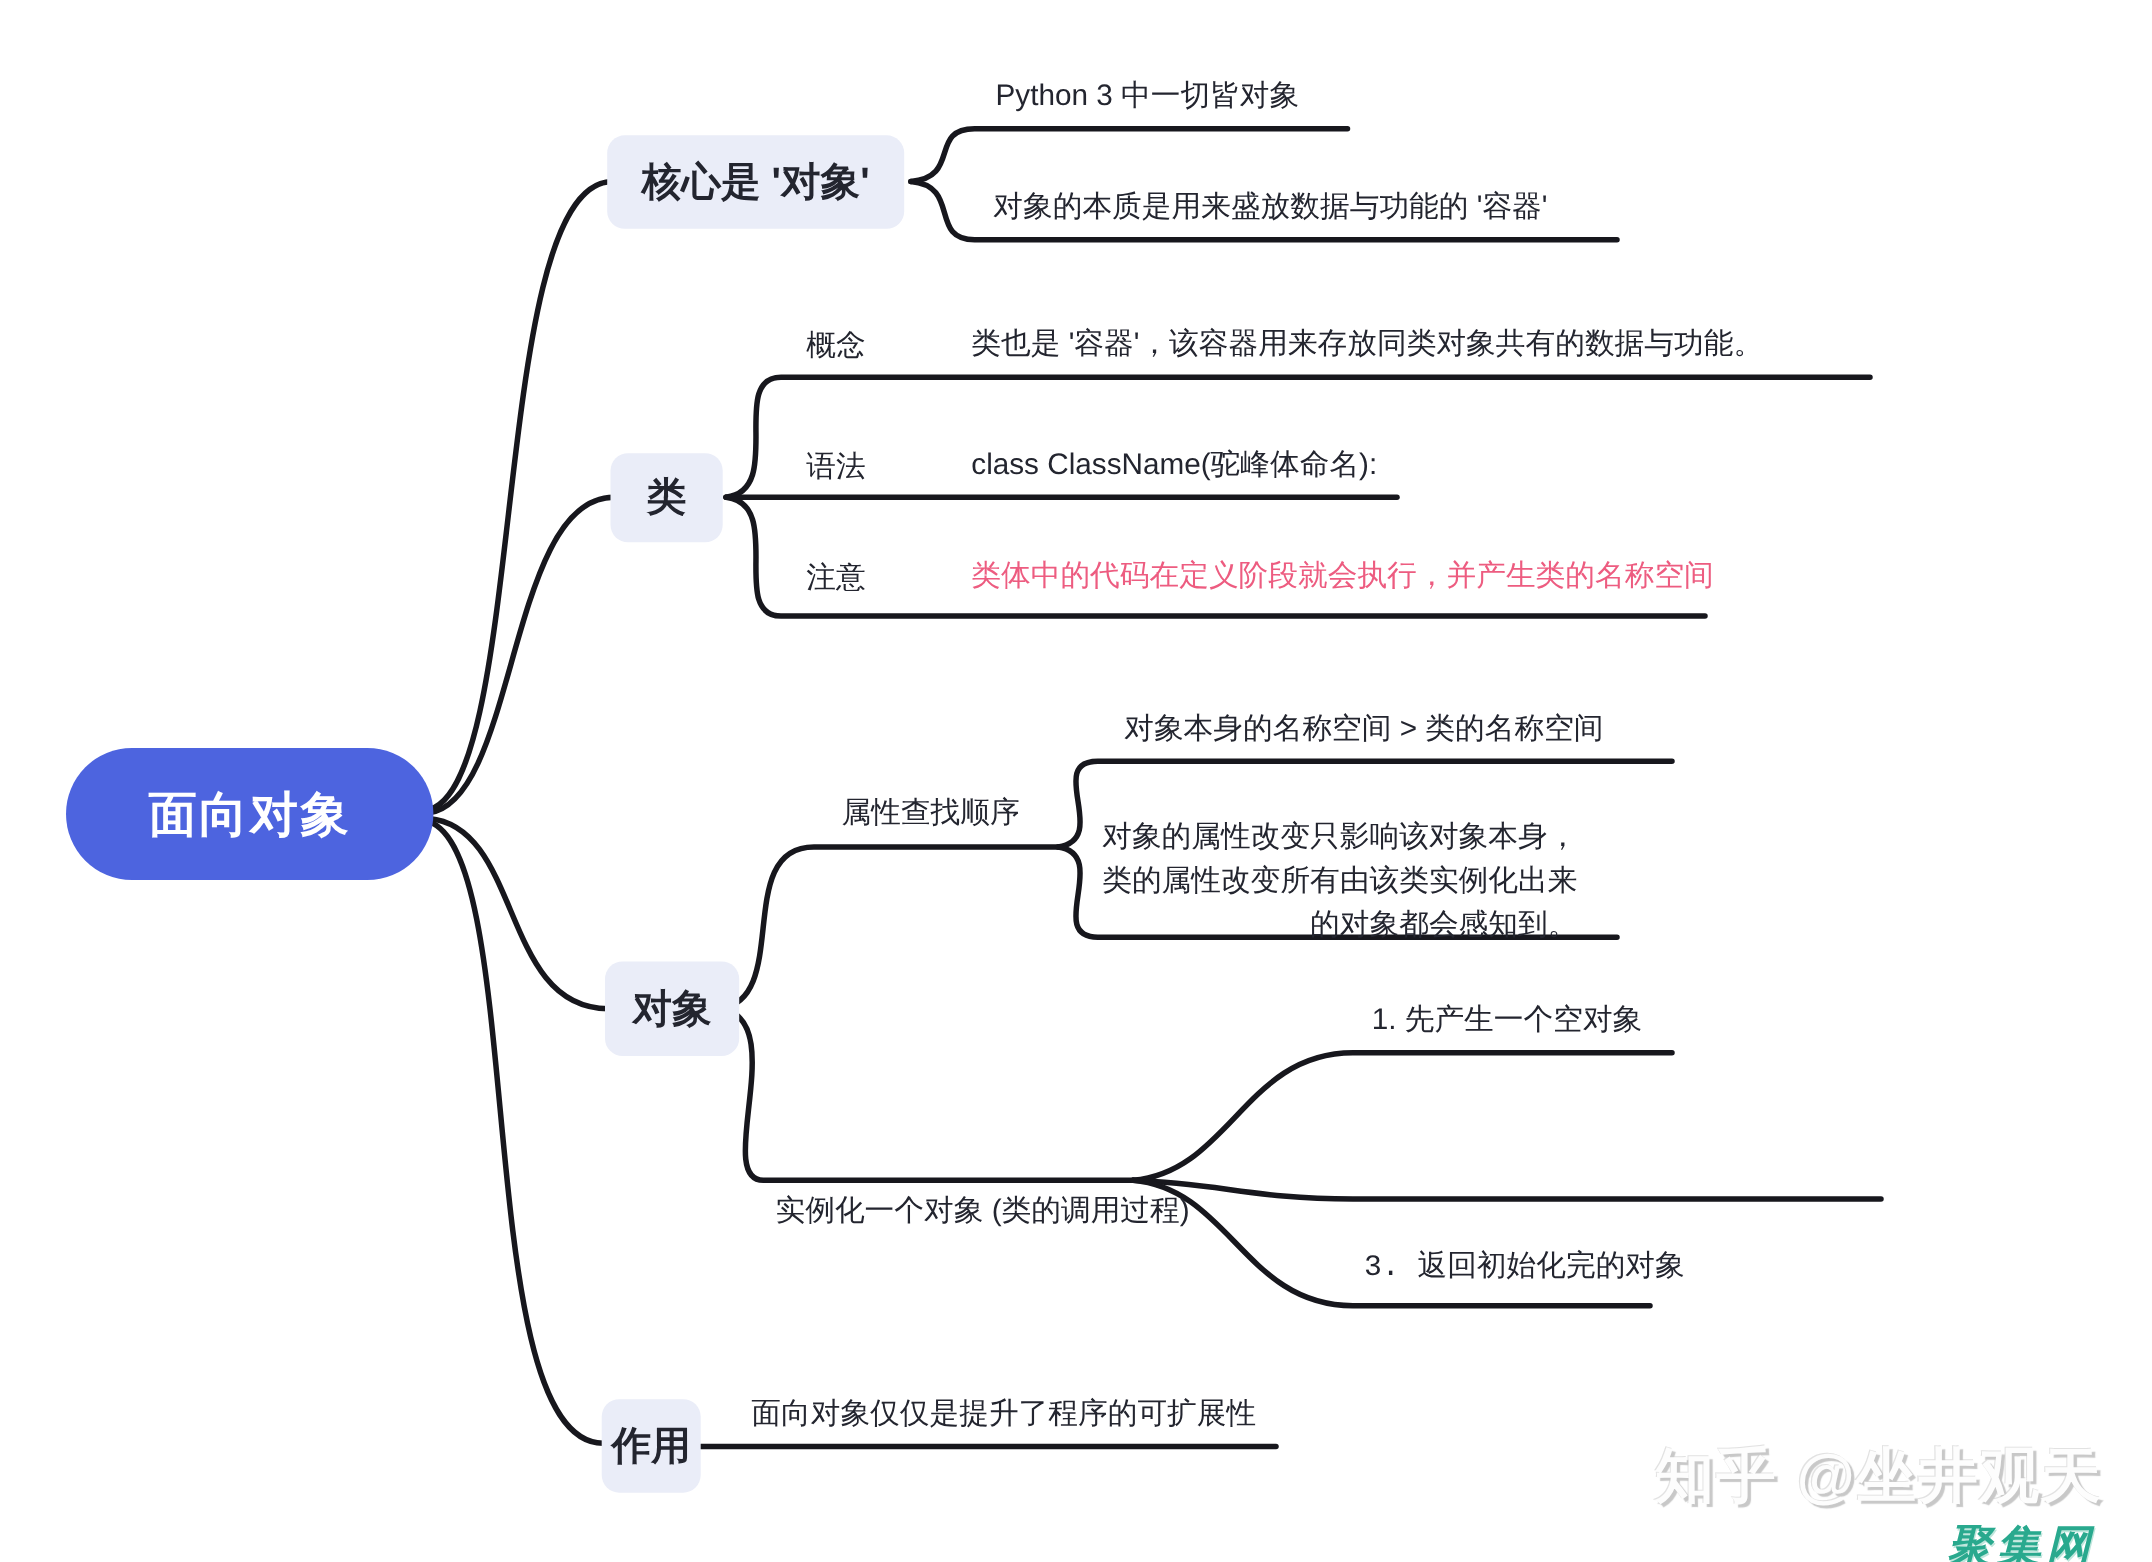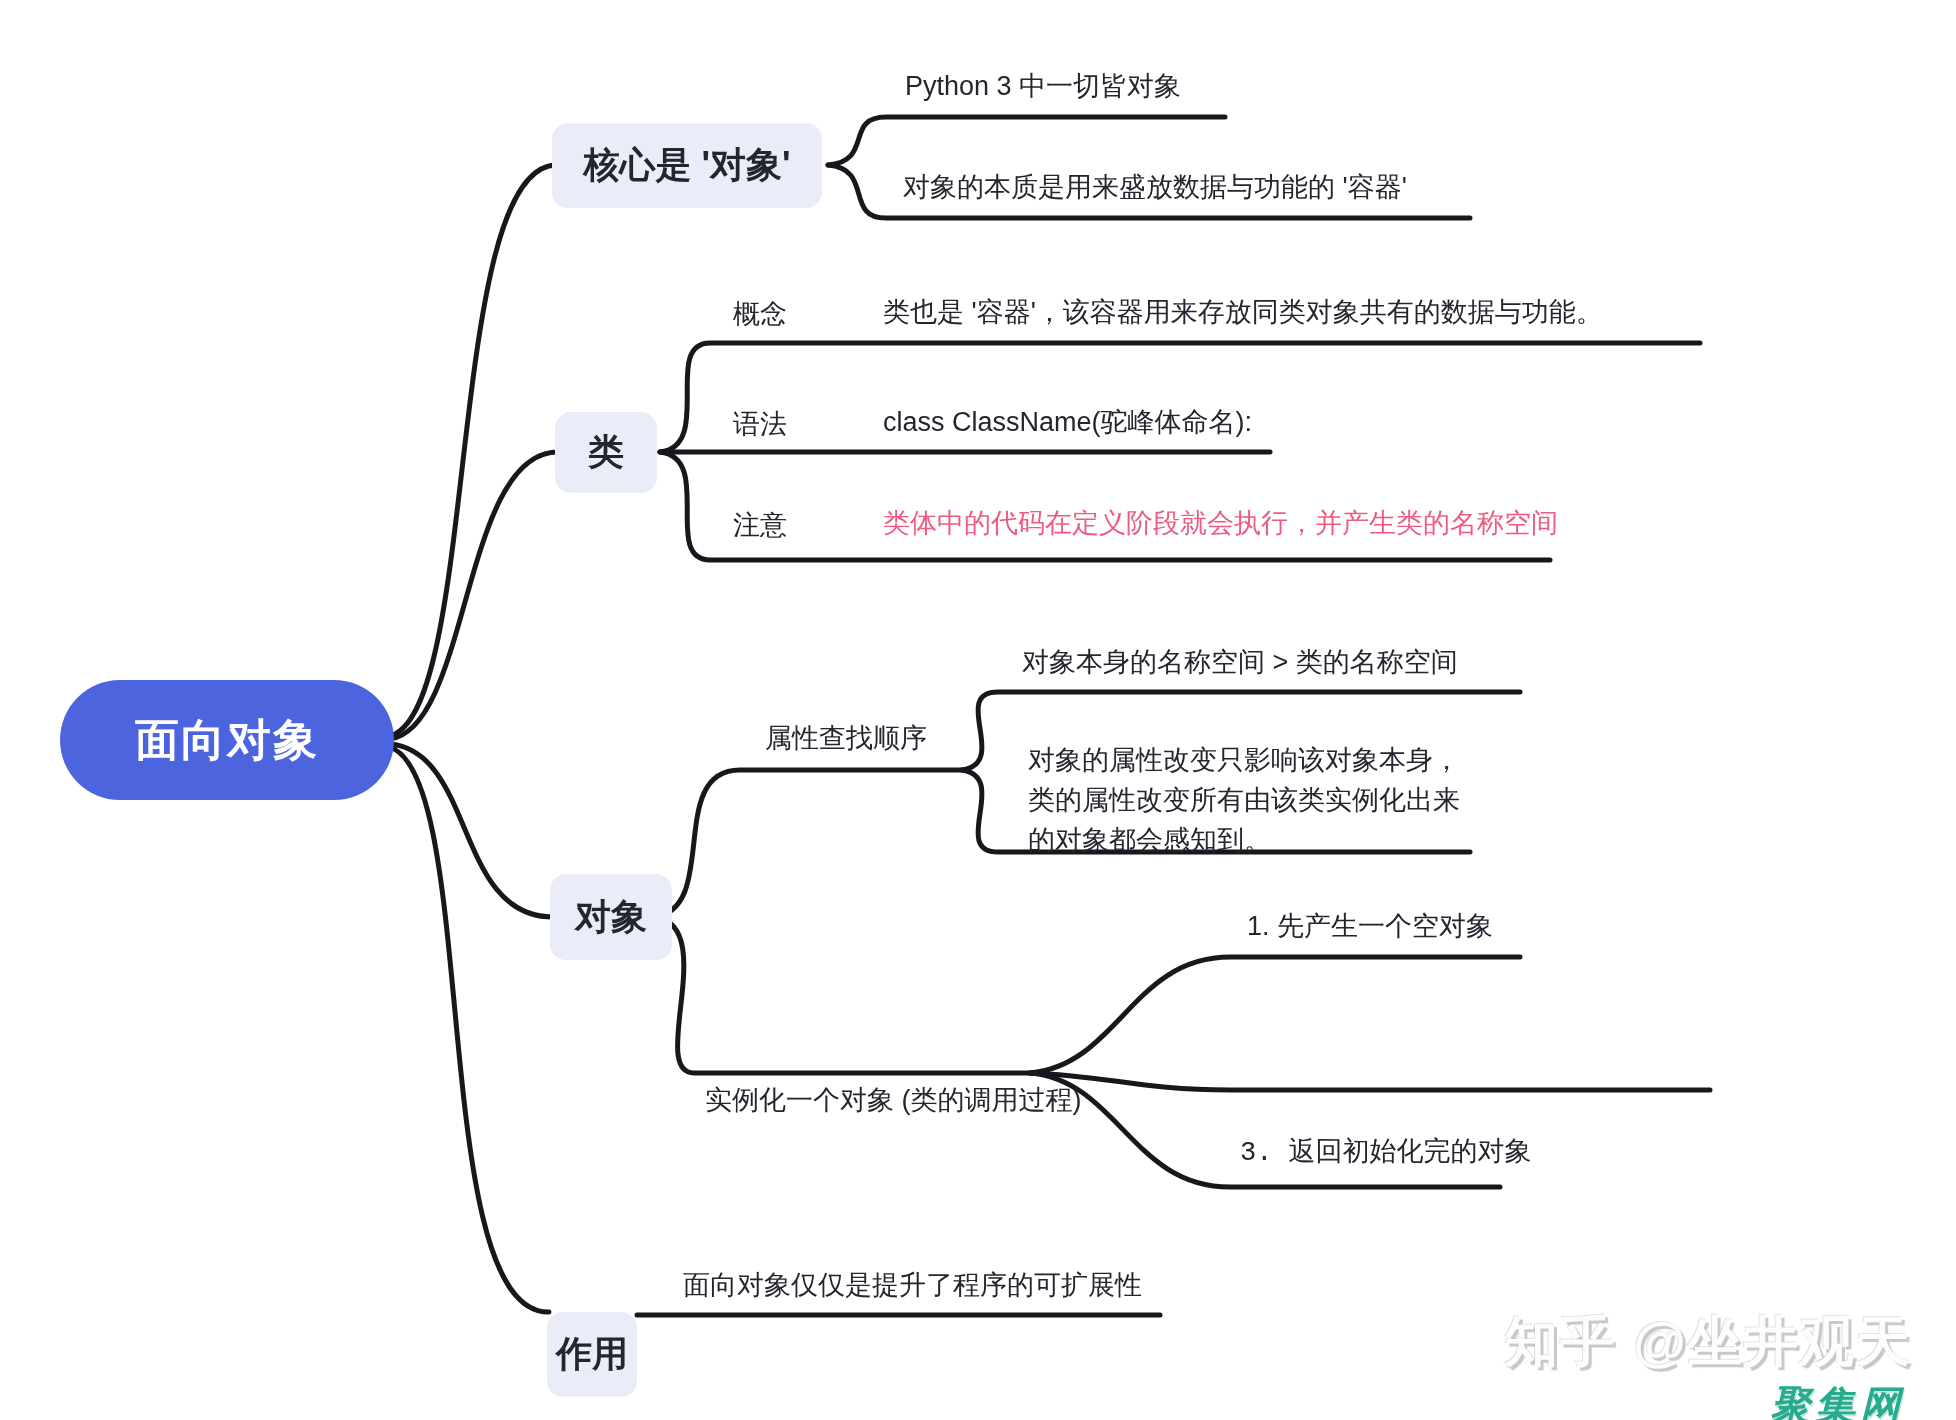--- a/index.html
+++ b/index.html
@@ -96,27 +96,27 @@
   <div class="txt" style="left:883px;top:292px;">类也是 '容器'，该容器用来存放同类对象共有的数据与功能。</div>
   <div class="txt key" style="left:733px;top:404px;">语法</div>
   <div class="txt" style="left:883px;top:402px;">class ClassName(驼峰体命名):</div>
   <div class="txt key" style="left:733px;top:505px;">注意</div>
   <div class="txt note" style="left:883px;top:503px;">类体中的代码在定义阶段就会执行，并产生类的名称空间</div>
 
   <div class="node topic" style="left:550px;top:874px;width:122px;height:86px;">对象</div>
 
   <div class="txt" style="left:765px;top:718px;">属性查找顺序</div>
   <div class="txt" style="left:1022px;top:642px;">对象本身的名称空间 &gt; 类的名称空间</div>
-  <div class="txt para" style="left:1028px;top:740px;">对象的属性改变只影响该对象本身，
+  <div class="txt para" style="left:1002px;top:740px;text-align:right;">对象的属性改变只影响该对象本身，
 类的属性改变所有由该类实例化出来
 的对象都会感知到。</div>
 
   <div class="txt" style="left:705px;top:1080px;">实例化一个对象 (类的调用过程)</div>
   <div class="txt" style="left:1247px;top:906px;">1. 先产生一个空对象</div>
   <div class="txt" style="left:1240px;top:1133px;font-family:Liberation Mono, monospace;">3. 返回初始化完的对象</div>
 
-  <div class="node topic" style="left:547px;top:1272px;width:90px;height:85px;margin-top:40px;">作用</div>
+  <div class="node topic" style="left:547px;top:1272px;width:90px;height:85px;">作用</div>
   <div class="txt" style="left:683px;top:1265px;">面向对象仅仅是提升了程序的可扩展性</div>
 
   <div class="watermark">知乎 @坐井观天</div>
   <div class="sitemark">聚集网</div>
 
 </div>
 
 </body></html>

